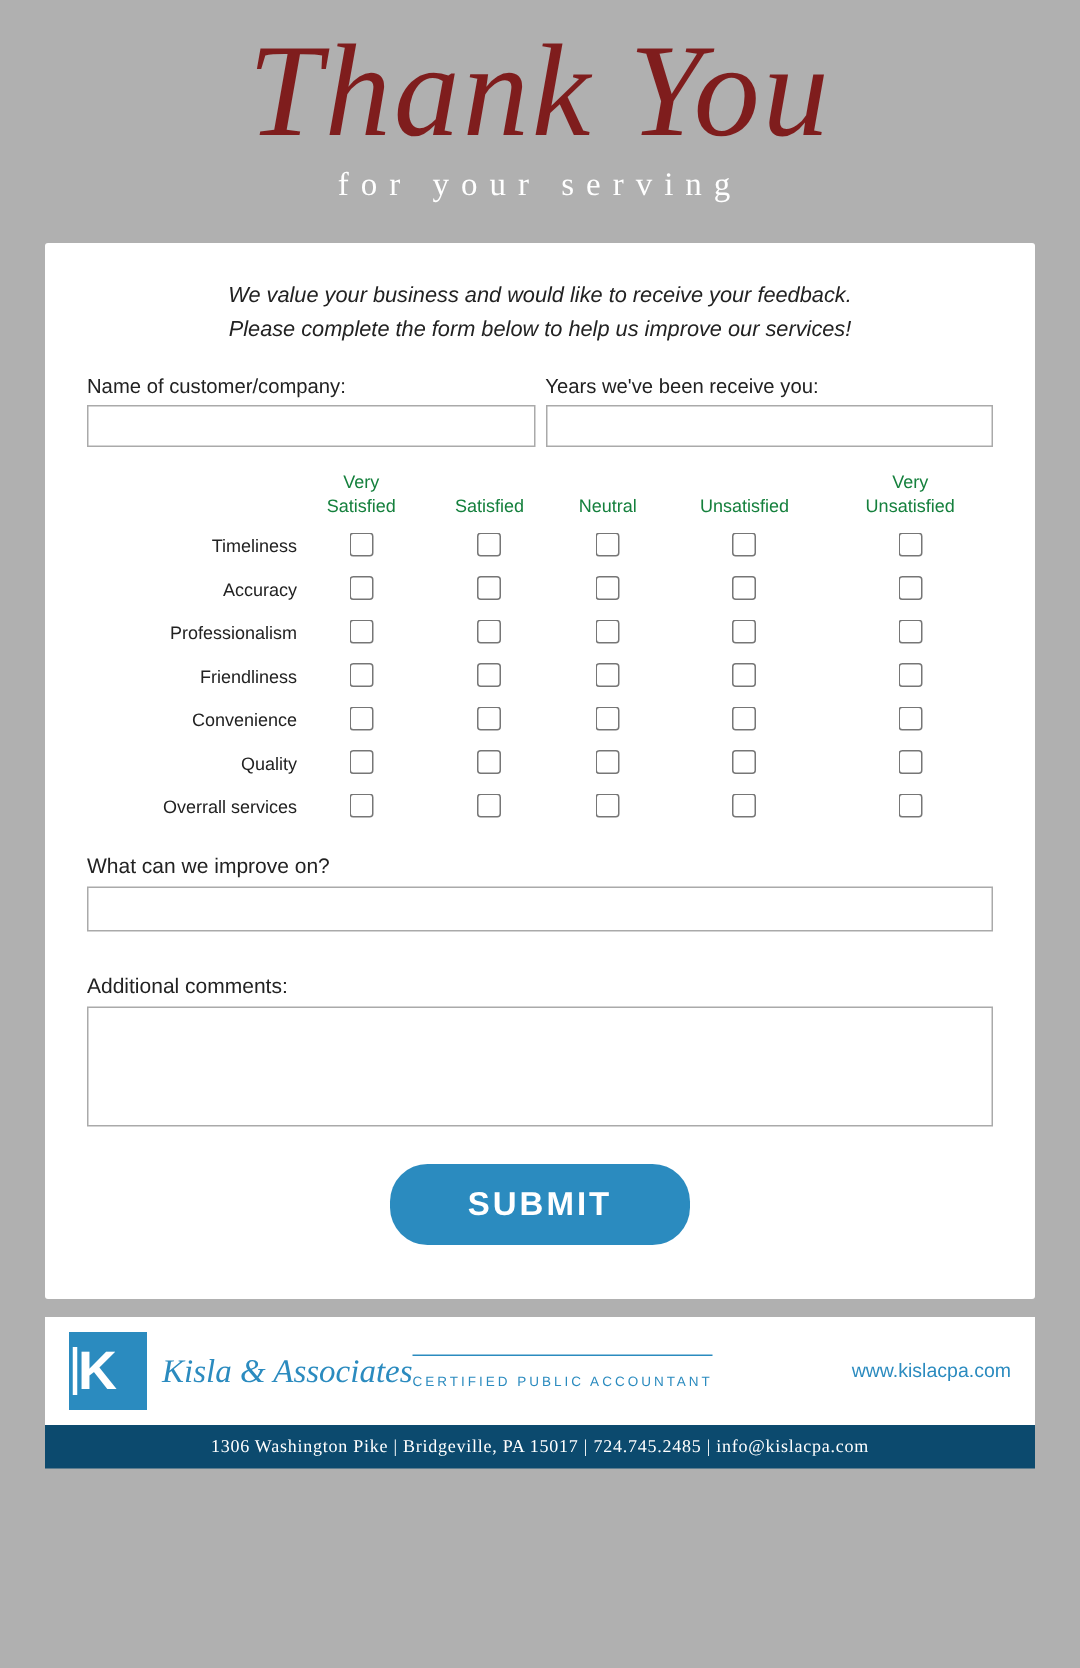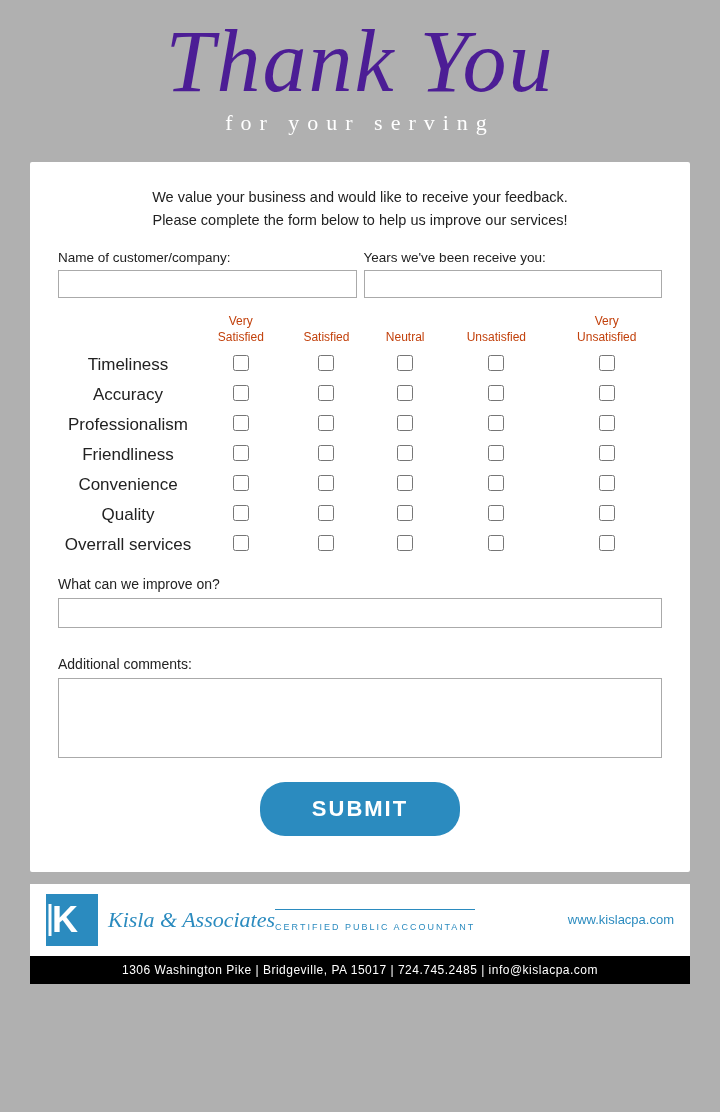--- a/index.html
+++ b/index.html
@@ -16,21 +16,21 @@
     .header-section {
       width: 100%;
       padding: 18px 30px 10px 30px;
       background-color: #b0b0b0;
       text-align: center;
     }
 
     .thank-you-script {
       font-family: 'Brush Script MT', cursive, Georgia, serif;
       font-size: 88px;
-      color: #4c1d95;
+      color: #7f1d1d;
       line-height: 1;
       letter-spacing: 2px;
       font-style: italic;
     }
 
     .for-your-business {
       font-family: Georgia, serif;
       font-size: 22px;
       color: white;
       letter-spacing: 8px;
@@ -47,20 +47,21 @@
       border-radius: 2px;
     }
 
     .intro-text {
       text-align: center;
       font-size: 14.5px;
       color: #222;
       line-height: 1.6;
       margin-bottom: 18px;
       font-family: Arial, sans-serif;
+      font-style: italic;
     }
 
     .field-row {
       display: flex;
       gap: 7px;
       margin-bottom: 16px;
     }
 
     .field-group {
       display: flex;
@@ -88,21 +89,21 @@
       margin-bottom: 16px;
     }
 
     .rating-table {
       width: 100%;
       border-collapse: collapse;
     }
 
     .rating-table th {
       font-size: 12px;
-      color: #c2410c;
+      color: #15803d;
       font-family: Arial, sans-serif;
       font-weight: normal;
       text-align: center;
       padding-bottom: 4px;
       vertical-align: bottom;
       line-height: 1.3;
     }
 
     .rating-table th.row-label-header {
       text-align: left;
@@ -112,23 +113,23 @@
     .rating-table td {
       font-size: 13px;
       color: #222;
       font-family: Arial, sans-serif;
       padding: 5px 0;
       text-align: center;
       vertical-align: middle;
     }
 
     .rating-table td.row-label {
-      text-align: center;
+      text-align: right;
       padding-left: 0;
-      font-size: 17px;
+      font-size: 12px;
     }
 
     .rating-table input[type="checkbox"] {
       width: 16px;
       height: 16px;
       cursor: pointer;
       accent-color: #2b8bbf;
     }
 
     .improve-section {
@@ -229,25 +230,25 @@
 
     .website-text {
       font-size: 13px;
       color: #2b8bbf;
       font-family: Arial, sans-serif;
       text-align: right;
     }
 
     .bottom-bar {
       width: 660px;
-      background: #000000;
+      background: #0c4a6e;
       color: white;
       text-align: center;
       font-size: 12px;
-      font-family: Liberation Sans, sans-serif;
+      font-family: Liberation Serif, serif;
       padding: 7px 10px;
       letter-spacing: 0.5px;
     }
   </style>
 </head>
 <body>
 
 <div class="header-section">
   <div class="thank-you-script">Thank You</div>
   <div class="for-your-business">for your serving</div>

